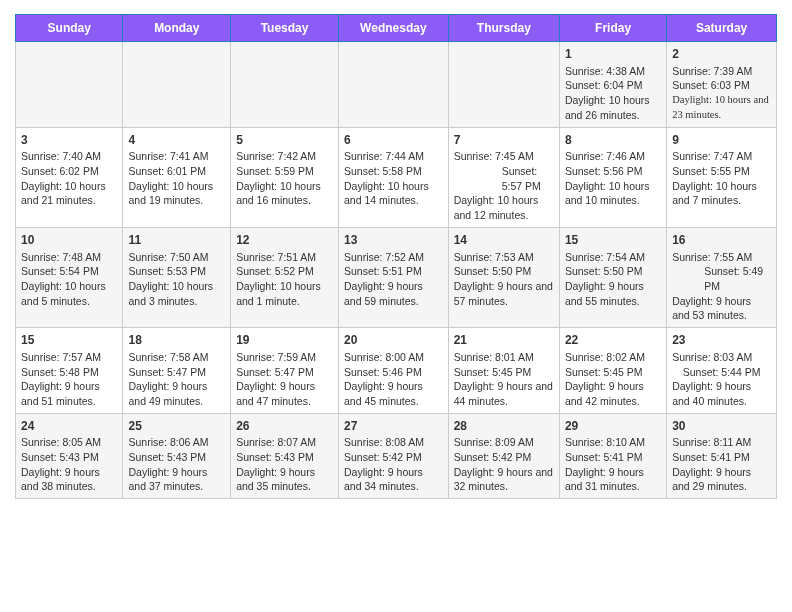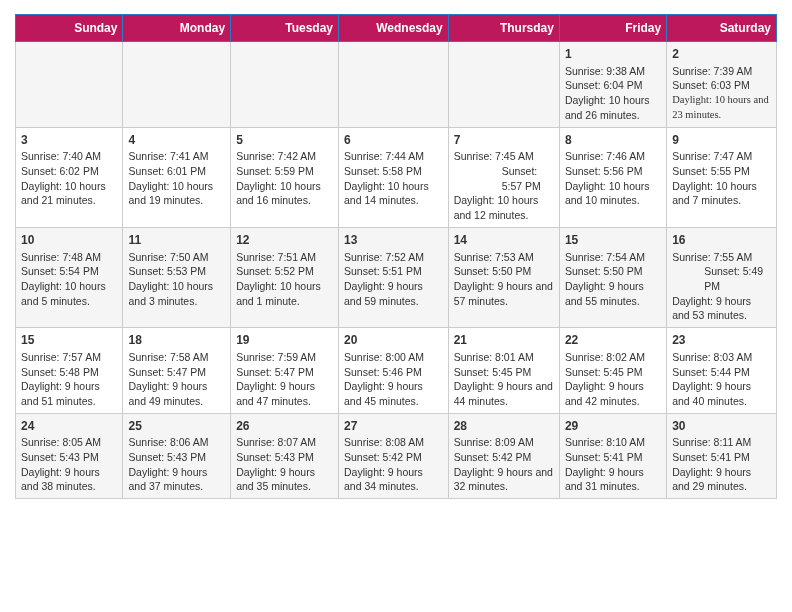--- a/index.html
+++ b/index.html
@@ -39,24 +39,24 @@
       font-size: 16px;
       font-weight: normal;
       color: #333;
     }
     table {
       width: 100%;
       border-collapse: collapse;
       font-size: 11px;
     }
     thead tr th {
-      background-color: #be185d;
+      background-color: #8b5cf6;
       color: #fff;
       padding: 6px 5px;
-      text-align: right;
+      text-align: center;
       font-size: 12px;
       font-weight: bold;
       border: 1px solid #2979c4;
     }
     tbody tr td {
       border: 1px solid #ccc;
       vertical-align: top;
       padding: 4px 5px;
       font-size: 10.5px;
       color: #333;
@@ -100,21 +100,21 @@
   </thead>
   <tbody>
   <tr>
         <td class="empty-cell"></td>
         <td class="empty-cell"></td>
         <td class="empty-cell"></td>
         <td class="empty-cell"></td>
         <td class="empty-cell"></td>
         <td>
           <span class="day-num">1</span>
-          <span style="display: block;">Sunrise: 9:38 AM</span>
+          <span style="display: block;">Sunrise: 4:38 AM</span>
           <span style="display: block;">Sunset: 6:04 PM</span>
           <span style="display: block;">Daylight: 10 hours and 26 minutes.</span>
         </td>
         <td>
           <span class="day-num">2</span>
           <span style="display: block;">Sunrise: 7:39 AM</span>
           <span style="display: block;">Sunset: 6:03 PM</span>
           <span style="display: block; font-family: Liberation Serif, serif;">Daylight: 10 hours and 23 minutes.</span>
         </td>
       </tr>
@@ -239,21 +239,21 @@
         </td>
         <td>
           <span class="day-num">22</span>
           <span style="display: block;">Sunrise: 8:02 AM</span>
           <span style="display: block;">Sunset: 5:45 PM</span>
           <span style="display: block;">Daylight: 9 hours and 42 minutes.</span>
         </td>
         <td>
           <span class="day-num">23</span>
           <span style="display: block;">Sunrise: 8:03 AM</span>
-          <span style="display: block;">Sunset: 5:44 PM</span>
+          <span style="display: block; text-align: center;">Sunset: 5:44 PM</span>
           <span style="display: block;">Daylight: 9 hours and 40 minutes.</span>
         </td>
       </tr>
       <tr>
         <td>
           <span class="day-num">24</span>
           <span style="display: block;">Sunrise: 8:05 AM</span>
           <span style="display: block;">Sunset: 5:43 PM</span>
           <span style="display: block;">Daylight: 9 hours and 38 minutes.</span>
         </td>

